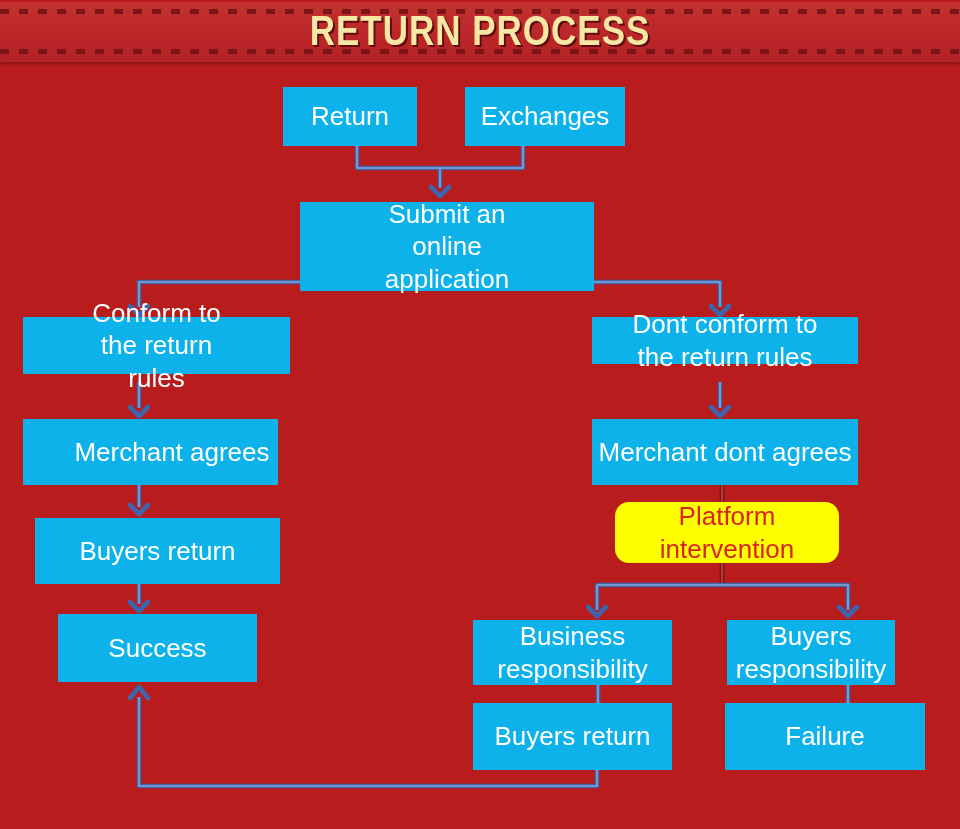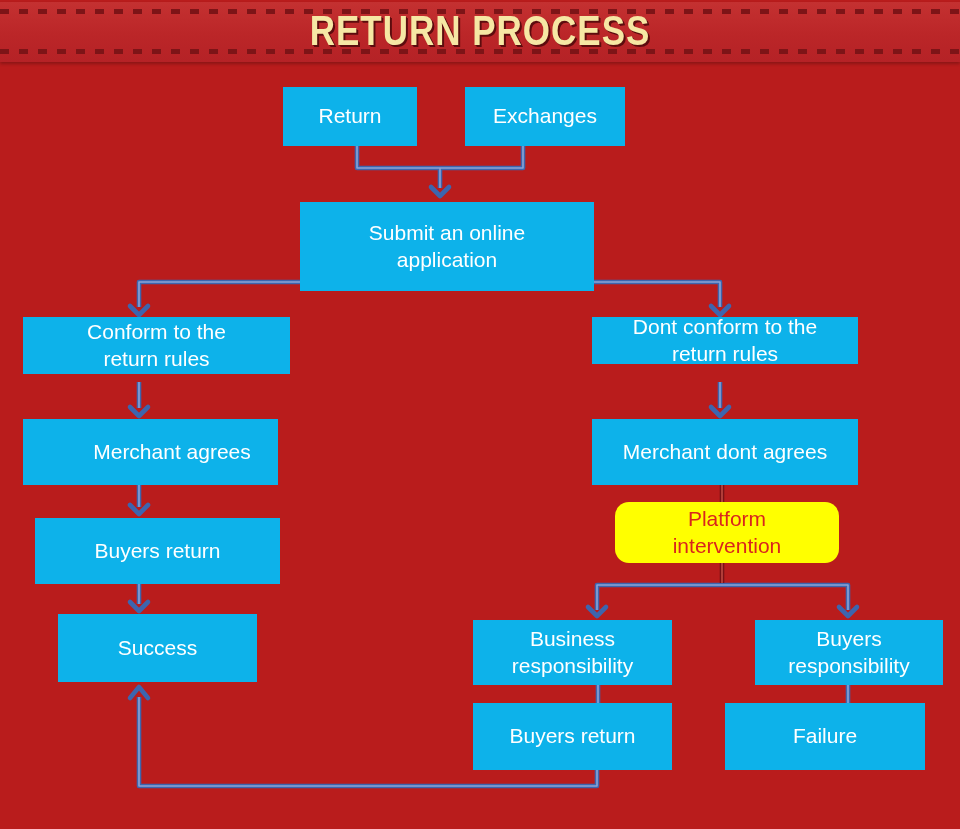--- a/index.html
+++ b/index.html
@@ -30,42 +30,42 @@
   .wires{position:absolute;left:0;top:0;}
   .ld{stroke:#3d65ae;stroke-width:4.6;fill:none;stroke-linejoin:round;}
   .ll{stroke:#8aa4d6;stroke-width:1.6;fill:none;stroke-linejoin:round;}
   .rd{stroke:#7a1115;stroke-width:4.6;fill:none;}
   .rl{stroke:#c04a42;stroke-width:1.6;fill:none;}
   .ah{stroke:#3d65ae;stroke-width:4.6;fill:none;stroke-linecap:round;stroke-linejoin:round;}
   
   .node{
     position:absolute;background:#0db2ea;color:#ffffff;
     display:flex;align-items:center;justify-content:center;
-    text-align:center;font-size:21px;line-height:1.25;
+    text-align:center;font-size:26px;line-height:1.25;
   }
   .n-return           {left:283px;top:87px; width:134px;height:59px;}
   .n-exchanges        {left:457px;top:87px; width:160px;height:59px;margin-left:8px;}
   .n-submit           {left:300px;top:202px;width:270px;height:65px;padding:12px;}
   .n-submit span      {display:inline-block;max-width:180px;}
   .n-conform          {left:23px; top:317px;width:267px;height:57px;}
   .n-conform span     {display:inline-block;max-width:170px;}
   .n-dontconform      {left:592px;top:317px;width:266px;height:47px;}
   .n-dontconform span {display:inline-block;max-width:196px;}
   .n-magree           {left:23px; top:419px;width:212px;height:66px;padding-left:43px;}
   .n-mdont            {left:592px;top:419px;width:266px;height:66px;}
   .n-breturnL         {left:35px; top:518px;width:245px;height:66px;}
   .n-success          {left:58px; top:614px;width:199px;height:68px;}
   .n-platform{
     left:615px;top:502px;width:224px;height:61px;
     background:#ffff00;color:#d9251d;border-radius:14px;
   }
   .n-platform span    {display:inline-block;max-width:150px;}
   .n-bizresp          {left:473px;top:620px;width:199px;height:65px;}
   .n-bizresp span     {display:inline-block;max-width:160px;}
-  .n-buyresp          {left:727px;top:620px;width:188px;height:65px;margin-left:28px;}
+  .n-buyresp          {left:727px;top:620px;width:168px;height:65px;}
   .n-buyresp span     {display:inline-block;max-width:160px;}
   .n-breturnR         {left:473px;top:703px;width:199px;height:67px;}
   .n-failure          {left:725px;top:703px;width:200px;height:67px;}
 </style>
 </head>
 <body>
 
 <div class="stage">
 
   <div class="banner">

